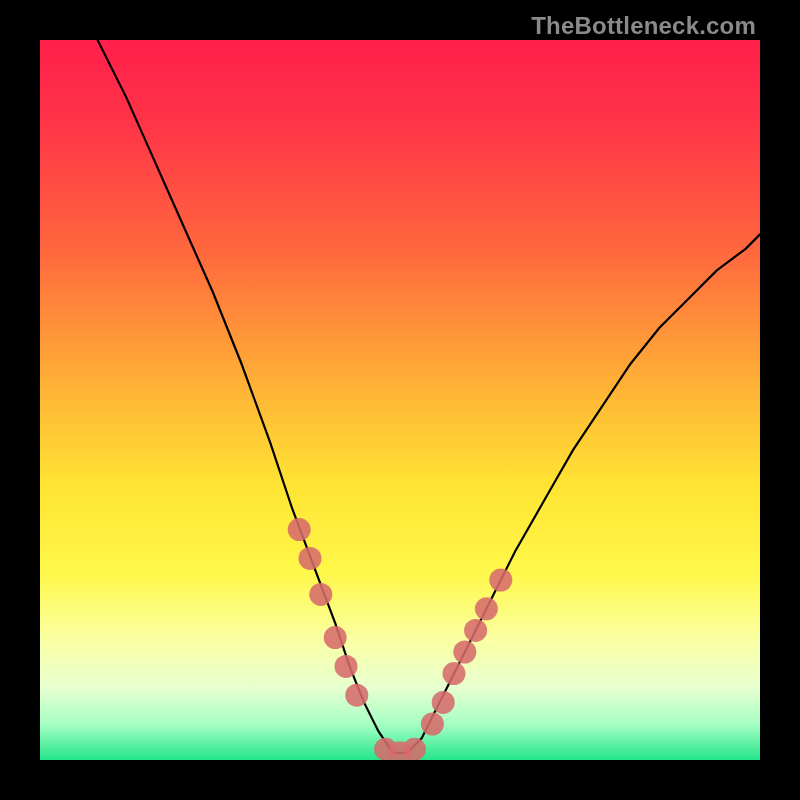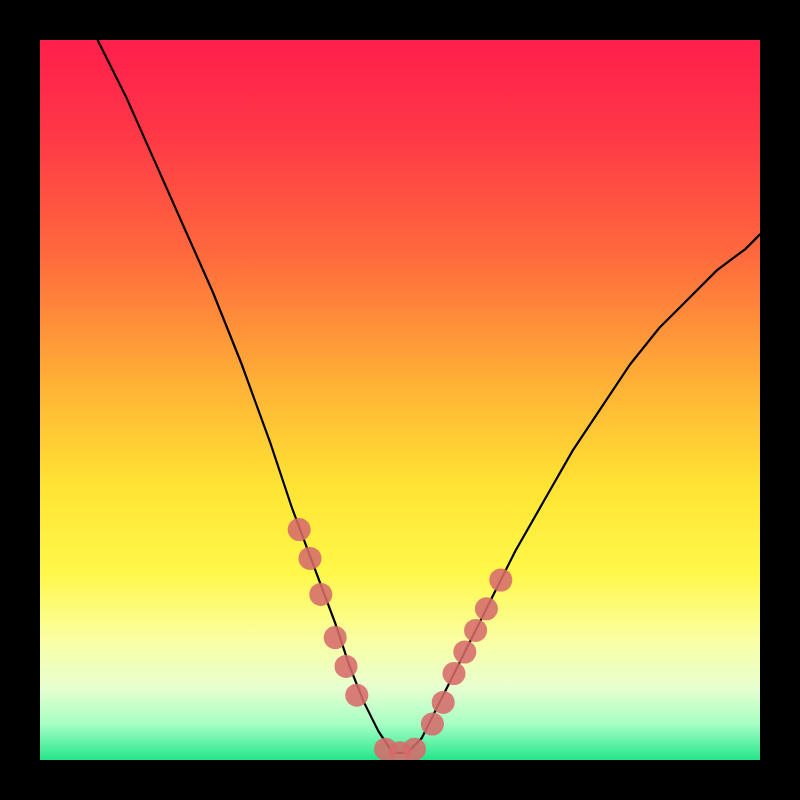--- a/index.html
+++ b/index.html
@@ -96,13 +96,14 @@
           <circle cx="403.2" cy="662.4" r="11.5" class="marker"></circle>
           <circle cx="414.0" cy="633.6" r="11.5" class="marker"></circle>
           <circle cx="424.8" cy="612.0" r="11.5" class="marker"></circle>
           <circle cx="435.6" cy="590.4" r="11.5" class="marker"></circle>
           <circle cx="446.4" cy="568.8" r="11.5" class="marker"></circle>
           <circle cx="460.8" cy="540.0" r="11.5" class="marker"></circle>
         </g>
     </svg>
   </div>
 
+  <div class="watermark">TheBottleneck.com</div>
 </div>
 
 </body></html>

